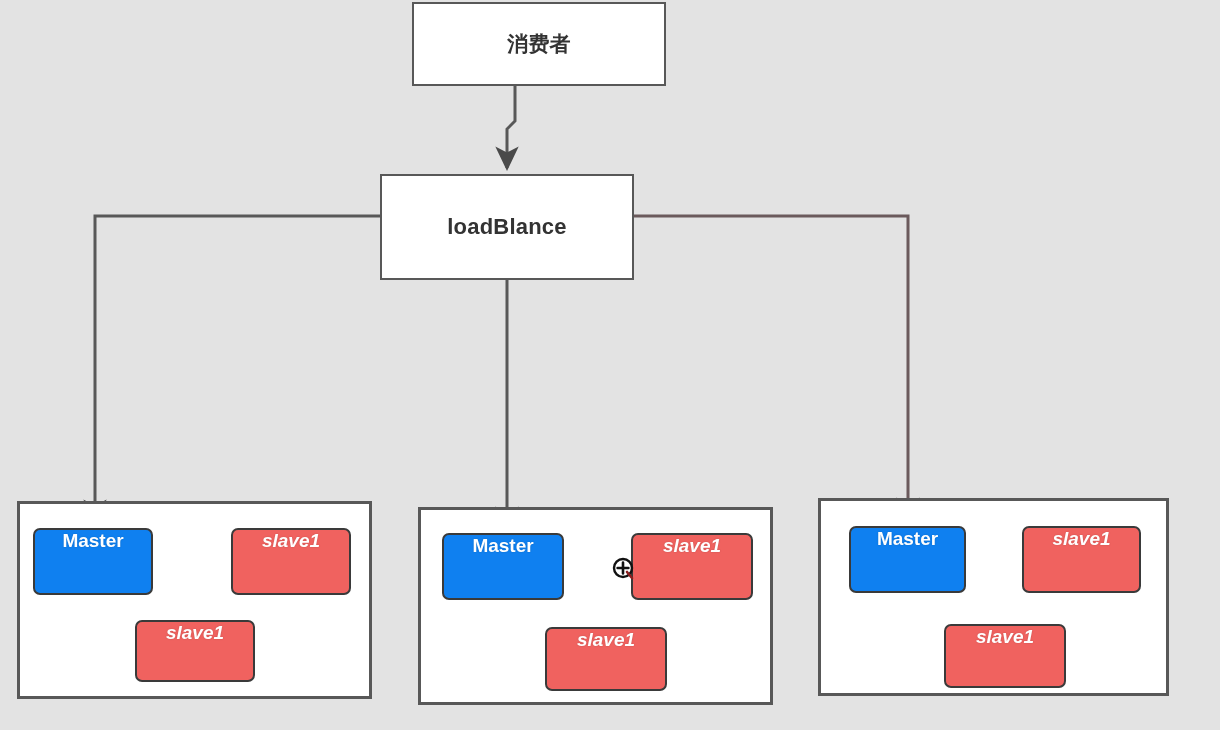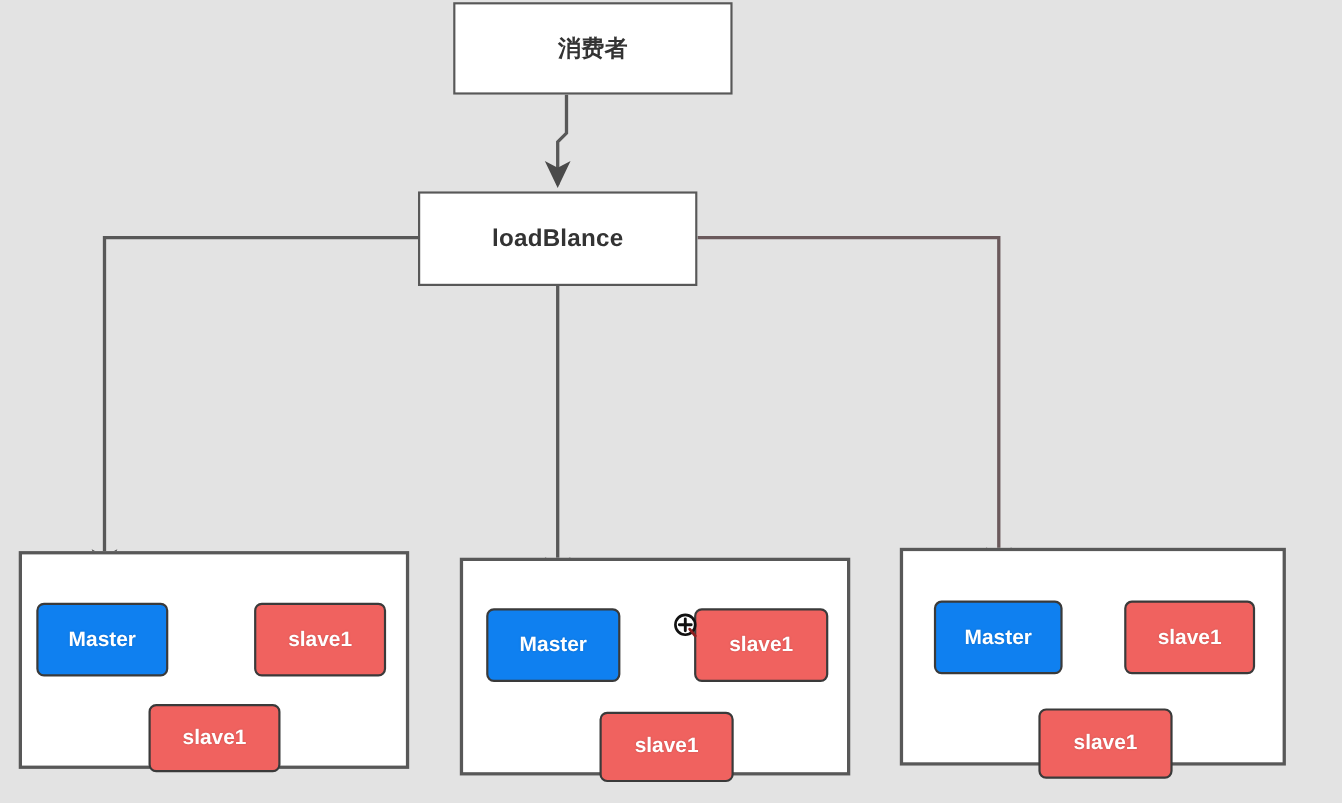--- a/index.html
+++ b/index.html
@@ -26,51 +26,49 @@
     justify-content: center;
     color: #333333;
     font-weight: bold;
     letter-spacing: 0.2px;
   }
   #box-consumer {
     left: 412px; top: 2px; width: 254px; height: 84px;
     font-size: 21px;
   }
   #box-loadblance {
-    left: 380px; top: 174px; width: 254px; height: 86px;
+    left: 380px; top: 174px; width: 254px; height: 106px;
     font-size: 22px;
   }
   
   .group-box {
     position: absolute;
     background: #ffffff;
     border: 3px solid #585858;
     box-sizing: border-box;
   }
   #group-1 { left: 17px;  top: 501px; width: 355px; height: 198px; }
   #group-2 { left: 418px; top: 507px; width: 355px; height: 198px; }
   #group-3 { left: 818px; top: 498px; width: 351px; height: 198px; }
 
   
   .node {
     position: absolute;
     border-radius: 7px;
     box-sizing: border-box;
     display: flex;
-    align-items: center;
     justify-content: center;
     color: #ffffff;
     font-weight: bold;
     font-size: 19px;
     border: 2px solid #3a3a3a;
     text-shadow: 0 0 2px rgba(0,0,0,0.18);
-    margin-top: 20px;
   }
   .node.master { background: #0f80f0; }
-  .node.slave  { background: #f0625f; }
+  .node.slave  { background: #f0625f; font-style: italic; }
 
   
   #g1-master { left: 33px;  top: 528px; width: 120px; height: 67px; }
   #g1-slave-a{ left: 231px; top: 528px; width: 120px; height: 67px; }
   #g1-slave-b{ left: 135px; top: 620px; width: 120px; height: 62px; }
   
   #g2-master { left: 442px; top: 533px; width: 122px; height: 67px; }
   #g2-slave-a{ left: 631px; top: 533px; width: 122px; height: 67px; }
   #g2-slave-b{ left: 545px; top: 627px; width: 122px; height: 64px; }
   

